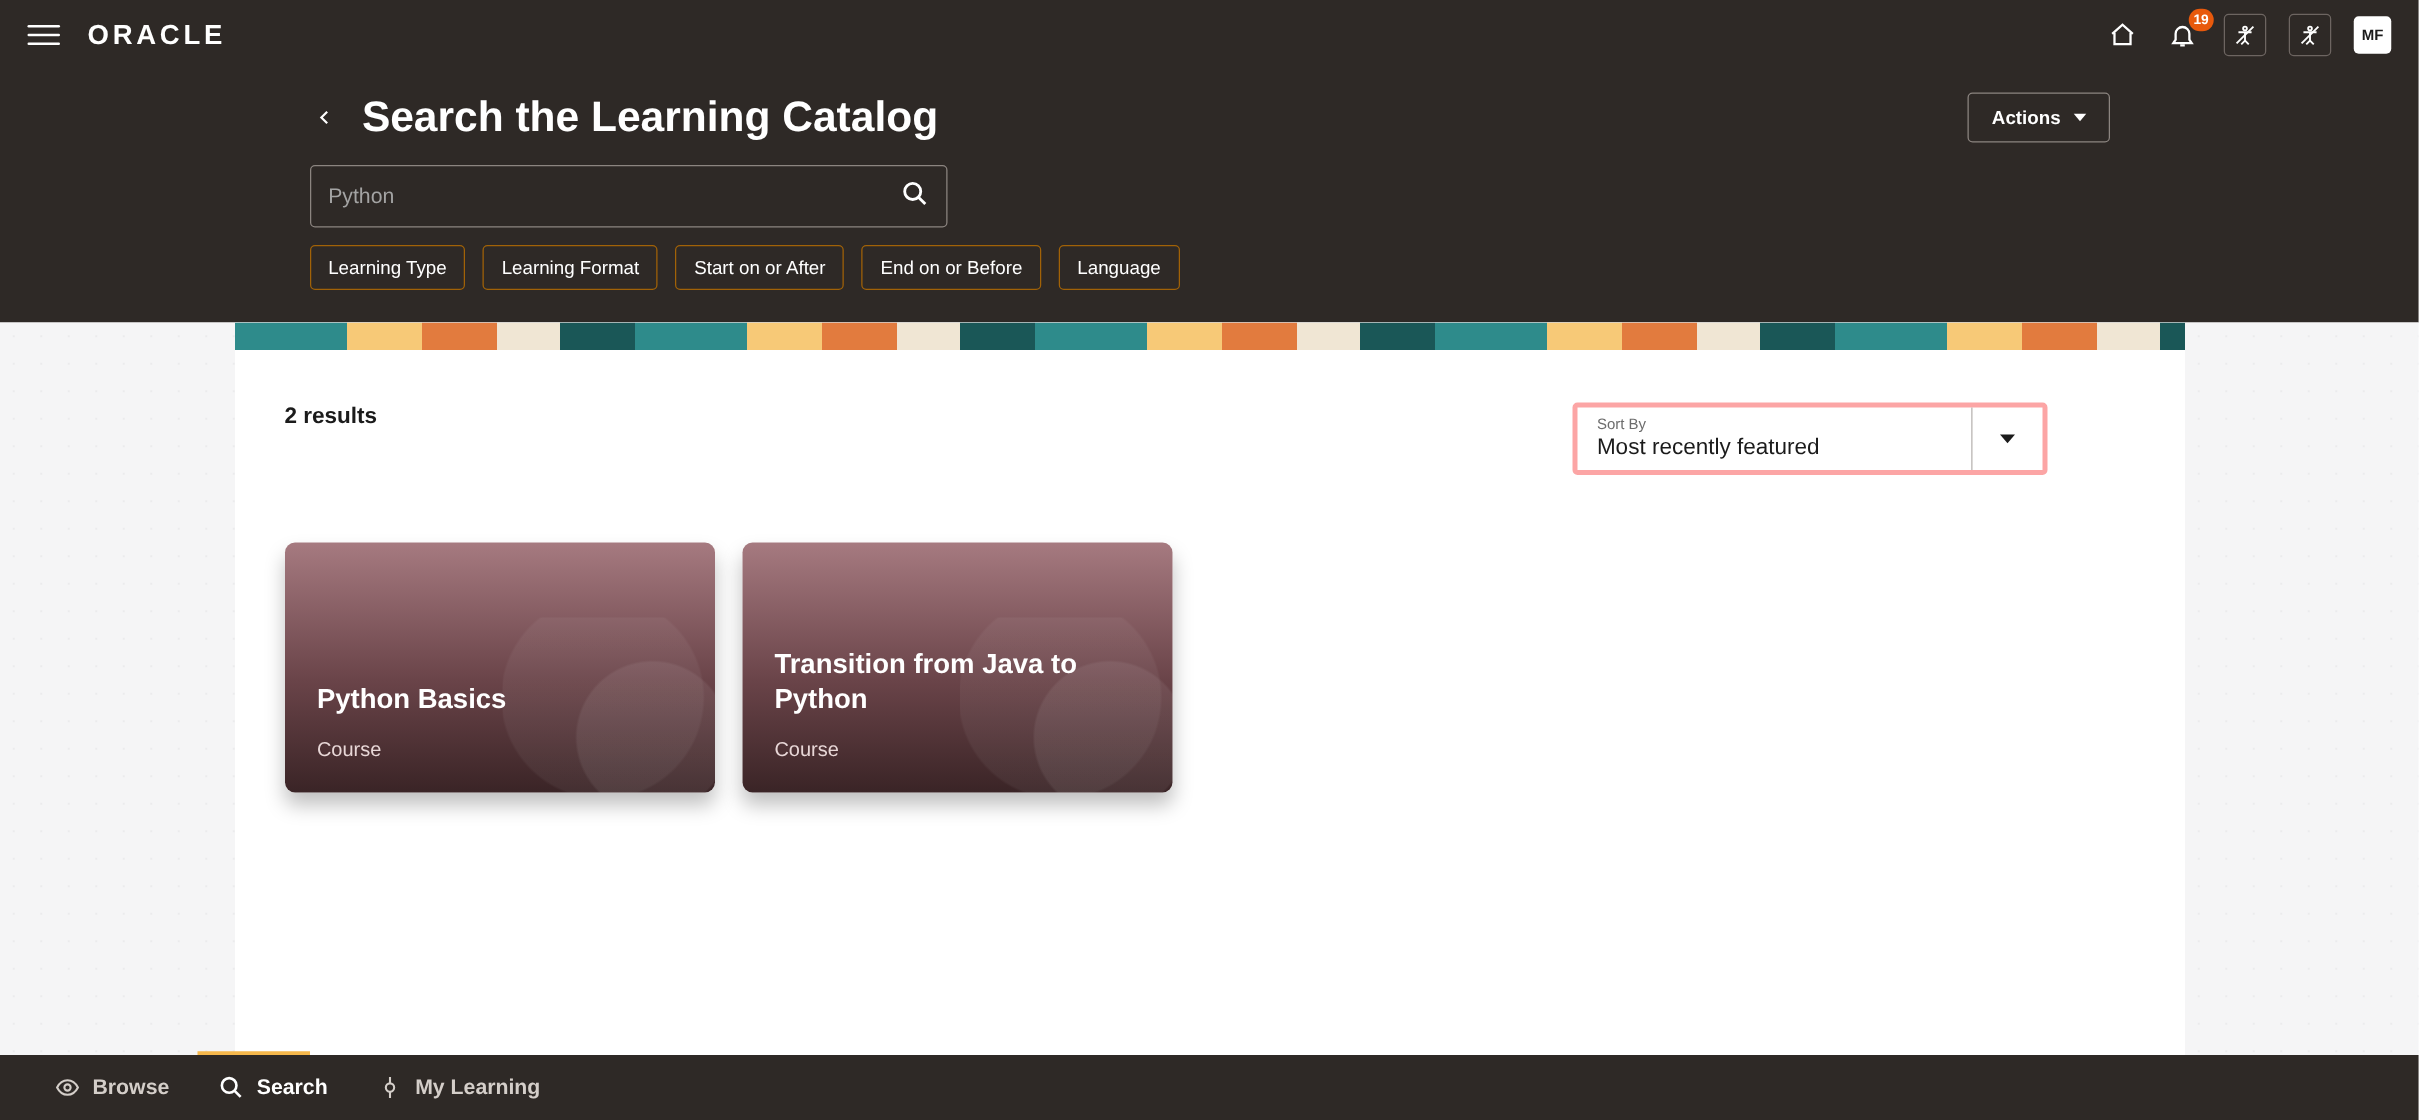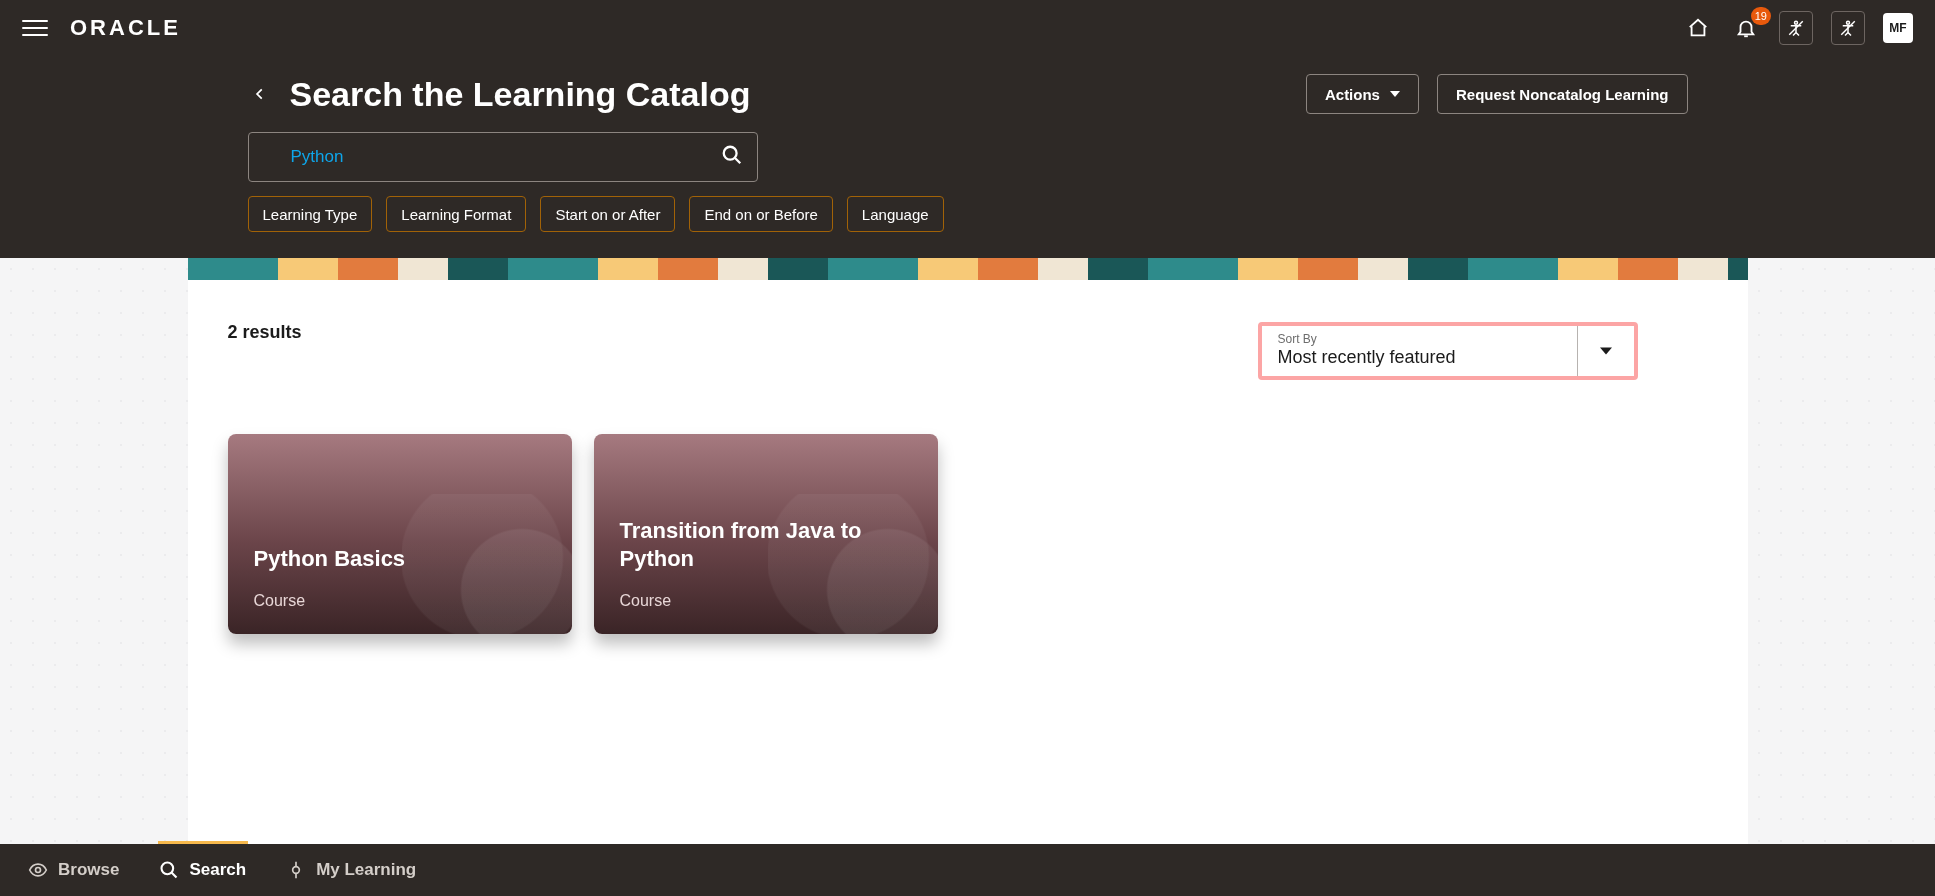--- a/index.html
+++ b/index.html
@@ -51,21 +51,21 @@
     }
     .badge {
       position: absolute;
       top: -6px; right: -10px;
       min-width: 18px; height: 18px;
       padding: 0 4px;
       border-radius: 9px;
       background: #e8590c;
       color: #fff;
       font-size: 11px;
-      font-weight: 400;
+      font-weight: 700;
       display: flex; align-items: center; justify-content: center;
     }
     .avatar {
       width: 30px; height: 30px;
       border-radius: 4px;
       background: #fff;
       color: #1b1b1b;
       font-size: 12px;
       font-weight: 600;
       display: flex; align-items: center; justify-content: center;
@@ -119,21 +119,21 @@
     }
     .search-box {
       width: 510px; height: 50px;
       border: 1px solid #8c8580; border-radius: 4px;
       display:flex; align-items:center;
       padding: 0 14px;
       background: transparent;
     }
     .search-box input {
       flex:1; background:transparent; border:none; outline:none;
-      color:#0ea5e9; font-size:17px;margin-left:28px;
+      color:#a3a3a3; font-size:17px;
     }
     .search-box input::placeholder{ color:#cfc9c5; }
     .search-icon { color:#fff; cursor:pointer; }
 
     .filter-row { display:flex; gap:14px; flex-wrap:wrap; }
     .chip {
       height: 36px;
       padding: 0 14px;
       border: 1px solid #a16207;
       border-radius: 4px;
@@ -245,21 +245,21 @@
     .card-sub{
       font-size:16px; color:#e8d7d7;
       z-index:1;
     }
 
     
     .bottomnav{
       height:52px;
       background:#2e2926;
       display:flex; align-items:center;
-      padding: 0 28px;
+      padding: 0 44px;
       gap:40px;
       color:#d4cec9;
       position:relative;
     }
     .bn-item{
       display:flex; align-items:center; gap:10px;
       font-size:17px; font-weight:600;
       cursor:pointer;
     }
     .bn-item.active{ color:#fff; }
@@ -318,23 +318,20 @@
       <div class="back-btn">
         <svg width="14" height="18" viewBox="0 0 24 24" fill="none" stroke="currentColor" stroke-width="3">
             <path d="M15 4 7 12l8 8"></path>
           </svg>
       </div>
       <h1 class="page-title">Search the Learning Catalog</h1>
       <div class="spacer"></div>
       <button class="btn btn-caret">
         <span>Actions</span>
       </button>
-      <button class="btn">
-        <span>Request Noncatalog Learning</span>
-      </button>
     </div>
 
     <div class="search-row">
       <div class="search-box">
         <input type="text" value="Python" style="">
         <span class="search-icon">
           <svg width="22" height="22" viewBox="0 0 24 24" fill="none" stroke="currentColor" stroke-width="2.5">
               <circle cx="10" cy="10" r="7"></circle>
               <line x1="21" y1="21" x2="15" y2="15"></line>
             </svg>

